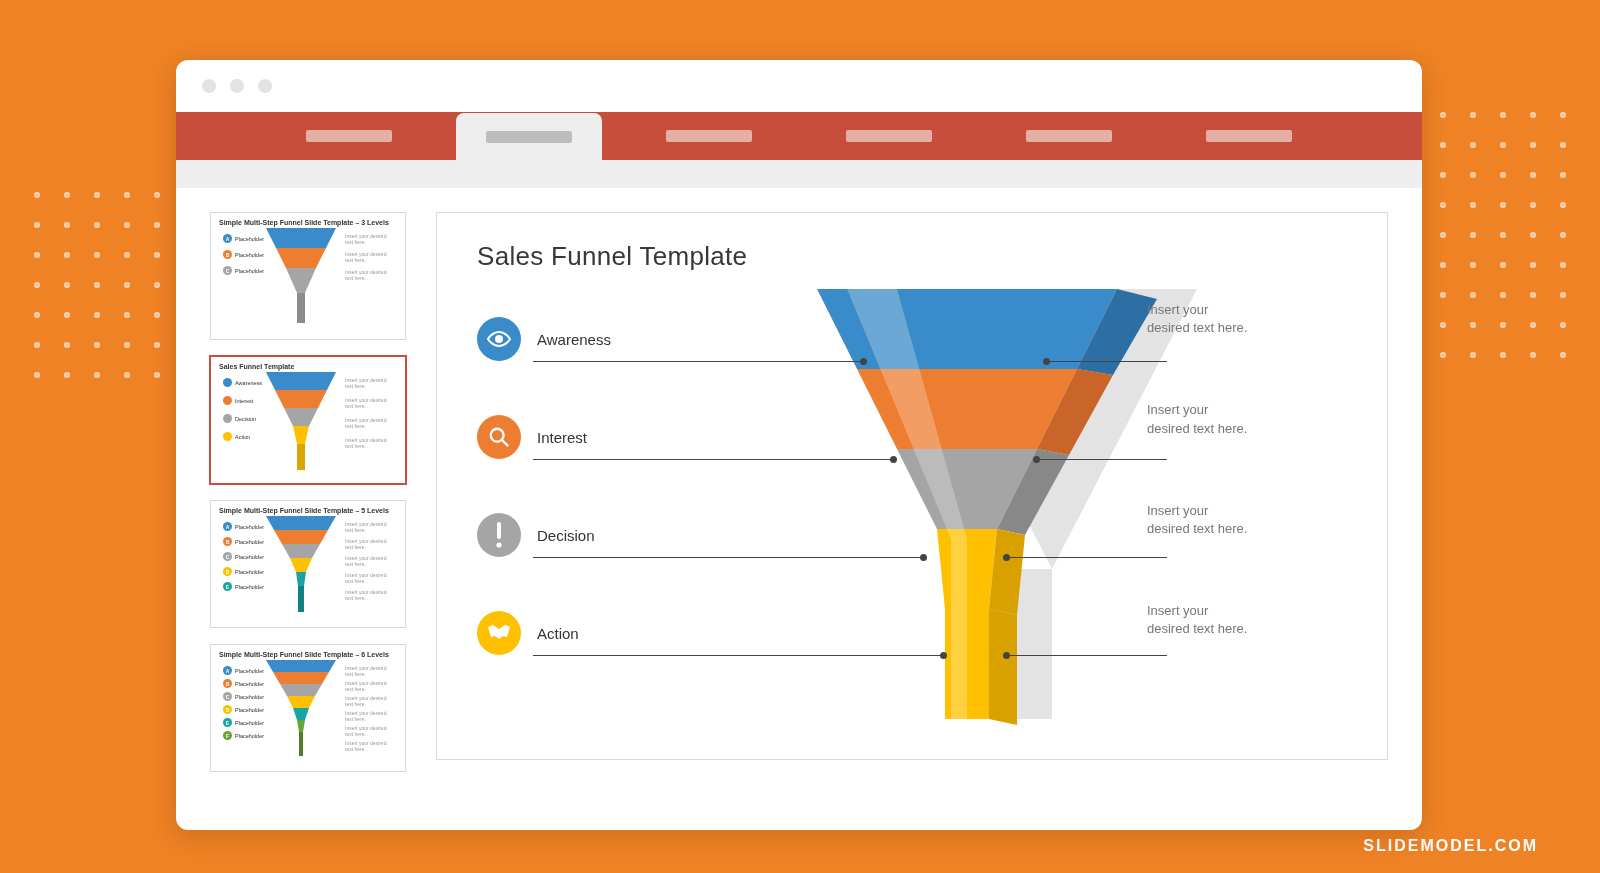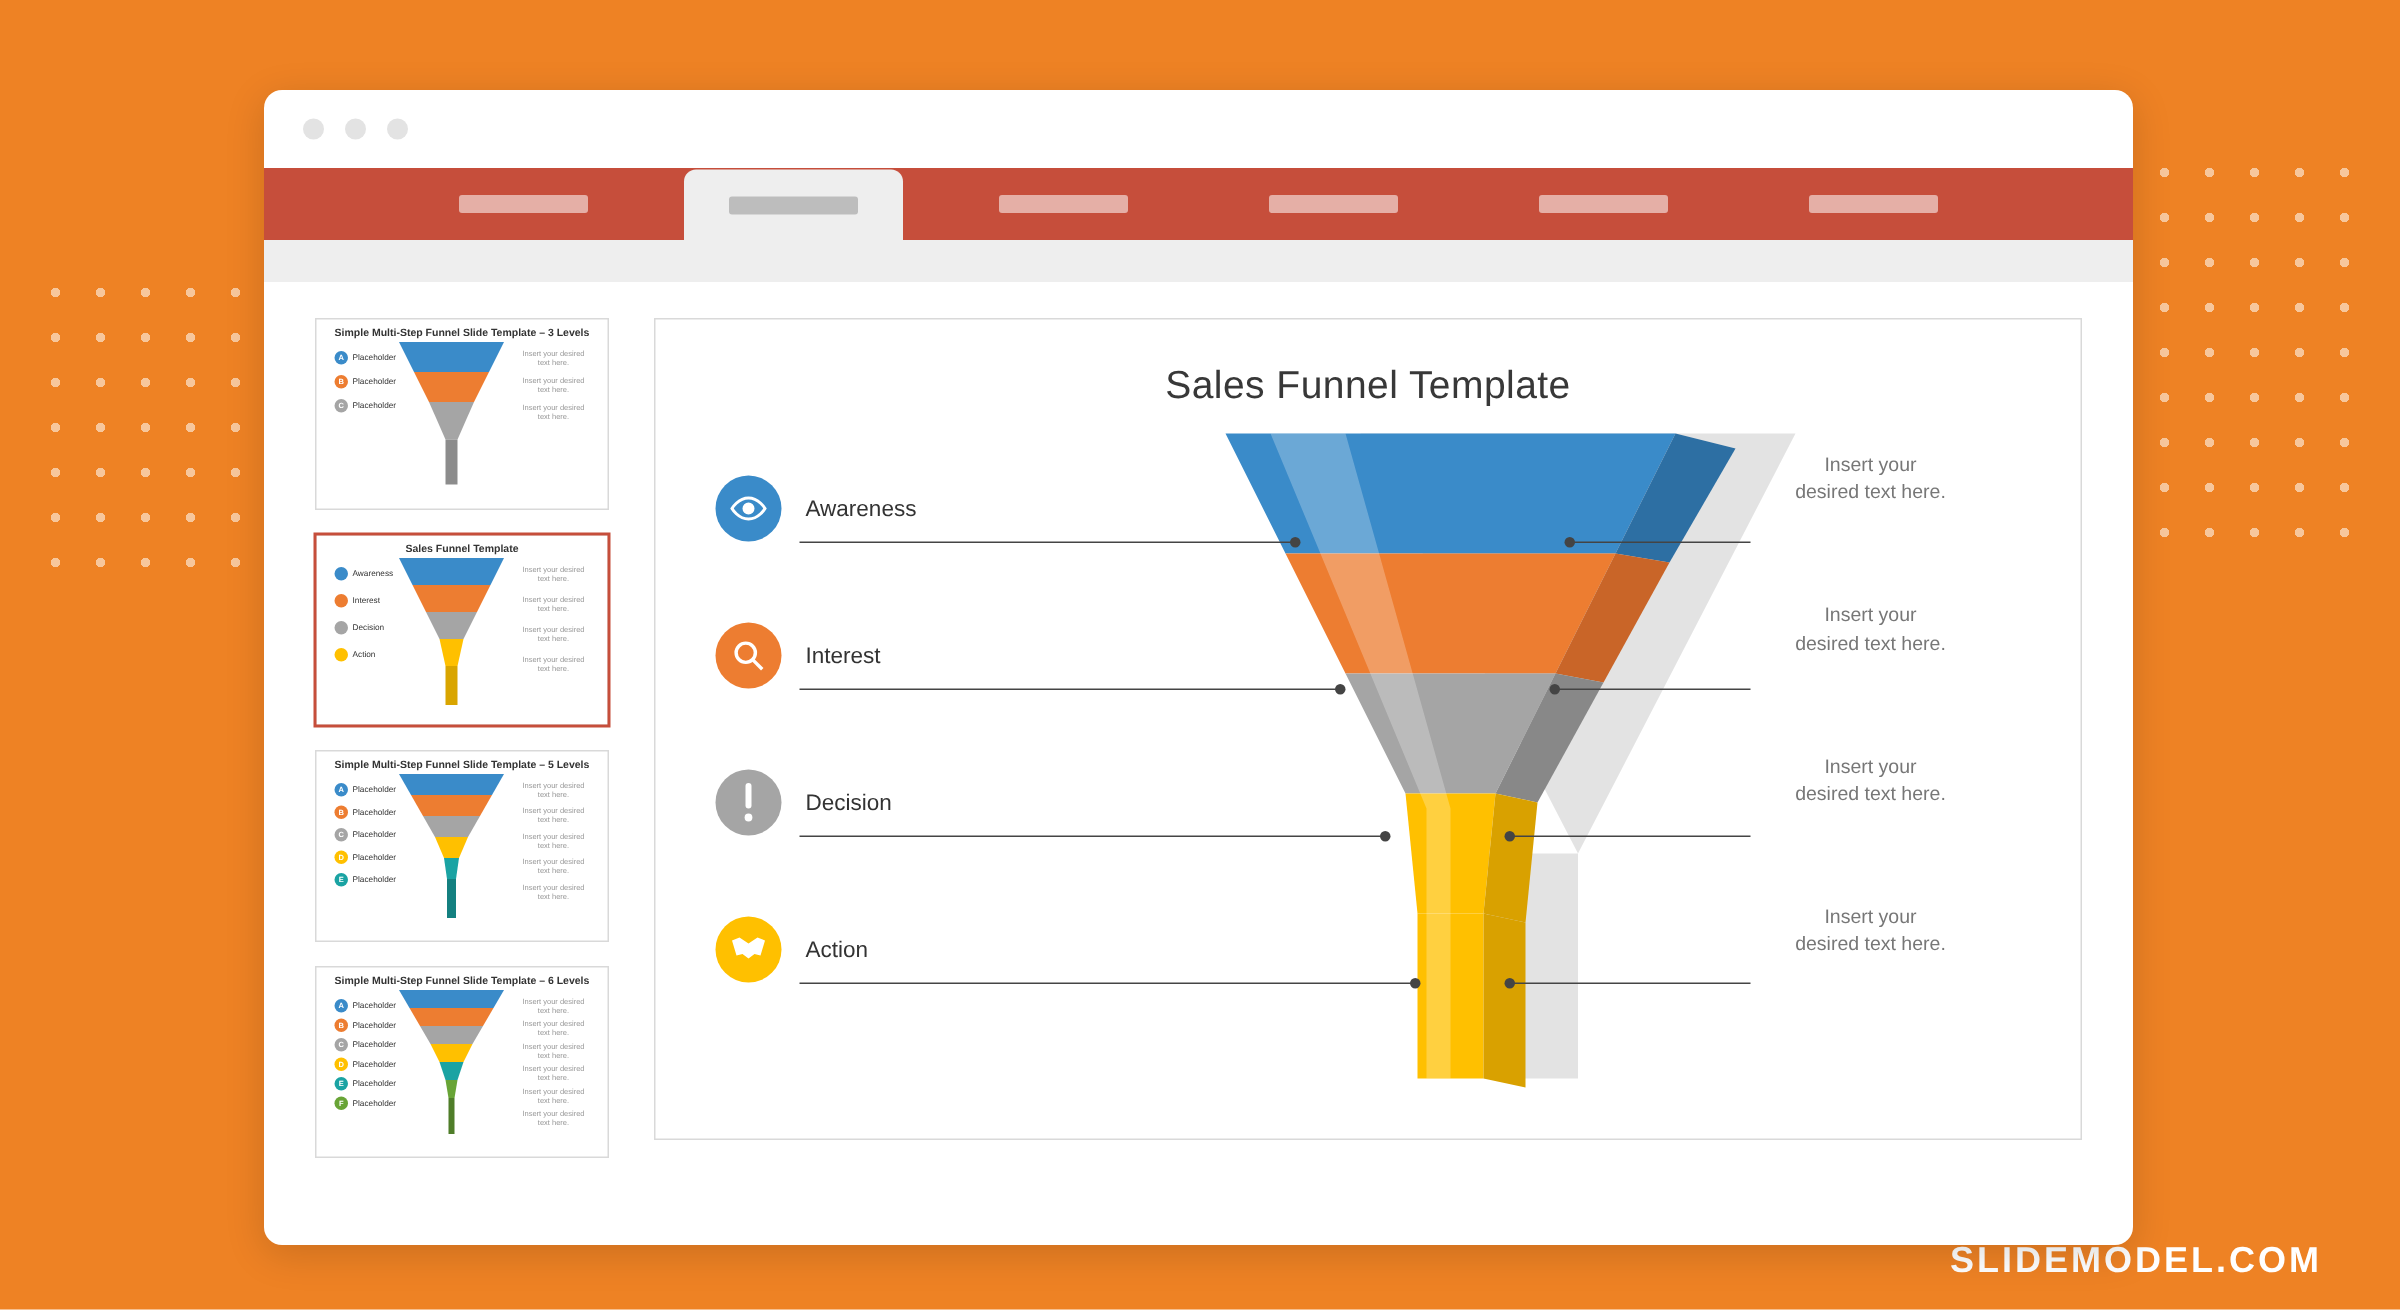--- a/index.html
+++ b/index.html
@@ -15,26 +15,26 @@
     position: absolute;
     background-image: radial-gradient(rgba(255,255,255,0.55) 3px, transparent 3px);
     background-size: 30px 30px;
     pointer-events: none;
   }
   .dots-left { left: 22px; top: 180px; width: 230px; height: 210px; }
   .dots-right { right: 22px; top: 100px; width: 300px; height: 270px; }
 
   .watermark {
     position: absolute;
-    right: 52px;
+    right: 62px;
     bottom: 18px;
     color: #fff;
     font-weight: 600;
     letter-spacing: 2px;
-    font-size: 24px;
+    font-size: 16px;
   }
 
   
   .window {
     position: absolute;
     left: 176px; top: 60px;
     width: 1246px; height: 770px;
     background: #fff;
     border-radius: 12px;
     box-shadow: 0 6px 26px rgba(0,0,0,0.15);
@@ -81,21 +81,20 @@
     width: 86px; height: 12px;
     background: rgba(255,255,255,0.55);
     border-radius: 2px;
   }
   .ribbon-tab.active .bar { background: #bdbdbd; }
 
   .content {
     display: flex;
     padding: 24px 34px 24px 34px;
     gap: 30px;
-    text-align: center;
   }
 
   
   .thumbs { width: 196px; display: flex; flex-direction: column; gap: 16px; }
   .thumb {
     border: 1px solid #d9d9d9;
     background: #fff;
     height: 128px;
     padding: 6px 8px;
     font-size: 6.5px;

